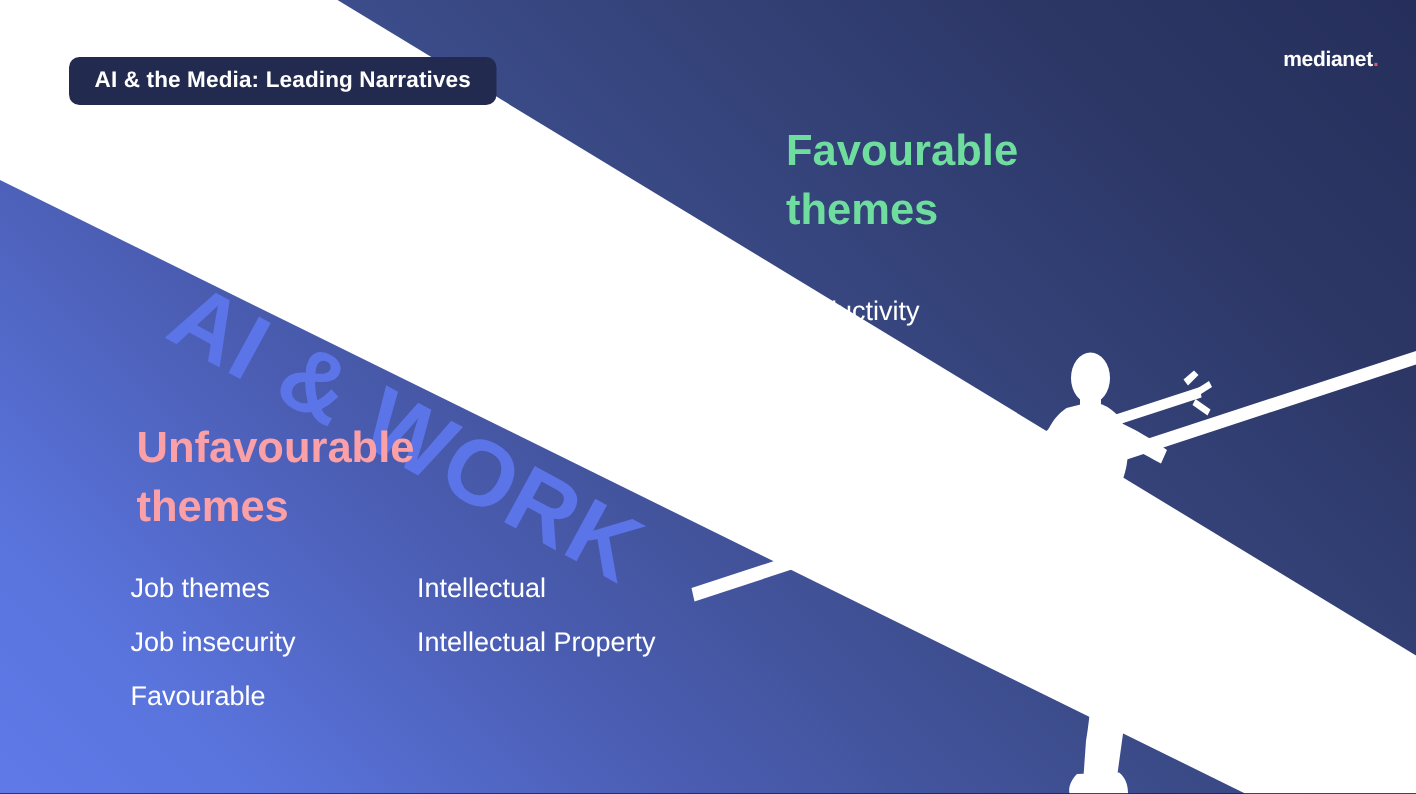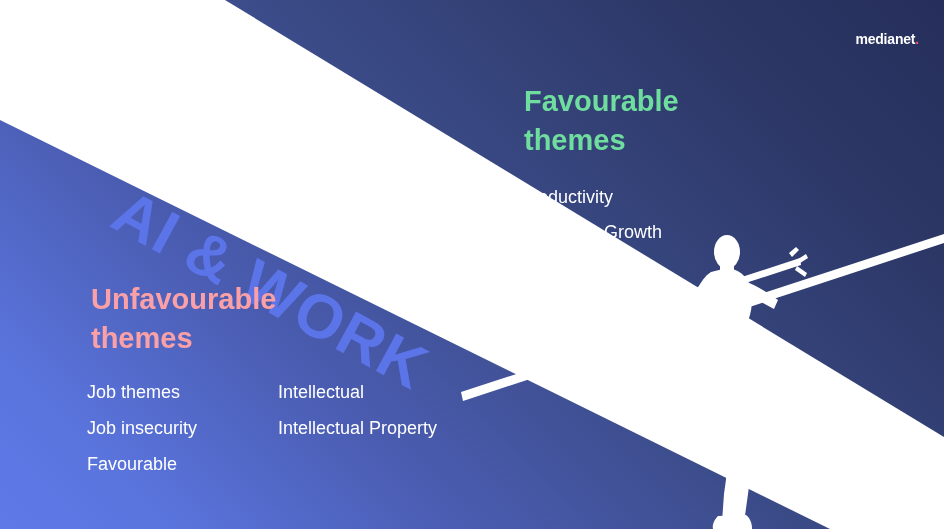--- a/index.html
+++ b/index.html
@@ -86,21 +86,21 @@
     list-style: none;
     margin: 0;
     padding: 0;
   }
   .theme-items li {
     color: #ffffff;
     font-size: 18px;
     line-height: 1;
     white-space: nowrap;
   }
-  #fav-items { margin-top: 28px; }
+  #fav-items { margin-top: 38px; }
   #fav-items li { margin-bottom: 17px; }
 
   .unfav-cols {
     display: flex;
     margin-top: 25px;
   }
   .unfav-cols .col-a { width: 191px; }
   #unfav-items-a li { margin-bottom: 18px; }
   #unfav-items-b li { margin-bottom: 18px; }
   #unfav-items-b { padding-top: 0px; }
@@ -156,31 +156,31 @@
       <polygon points="658,309 668,317 665,320 656,313"></polygon>
 
       <polygon points="795,261 806,254 808,258 797,265"></polygon>
       <polygon points="797,266 807,273 805,277 795,270"></polygon>
       <polygon points="789,253 796,247 799,250 792,257"></polygon>
     </g>
   </svg>
 
   <div class="band-word">AI &amp; WORK</div>
 
+  <div class="title-badge">AI &amp; the Media: Leading Narratives</div>
 
   <div class="logo">
     <span>medianet</span><span class="dot">.</span>
   </div>
 
   <div class="theme-block" id="fav-block">
     <h2 class="theme-heading" id="fav-heading">Favourable
 themes</h2>
     <ul class="theme-items" id="fav-items">
       <li>Productivity</li>
-      <li>Economic Growth</li>
     </ul>
   </div>
 
   <div class="theme-block" id="unfav-block">
     <h2 class="theme-heading" id="unfav-heading">Unfavourable
 themes</h2>
     <div class="unfav-cols">
       <ul class="theme-items col-a" id="unfav-items-a">
         <li>Job themes</li>
         <li>Job insecurity</li>

